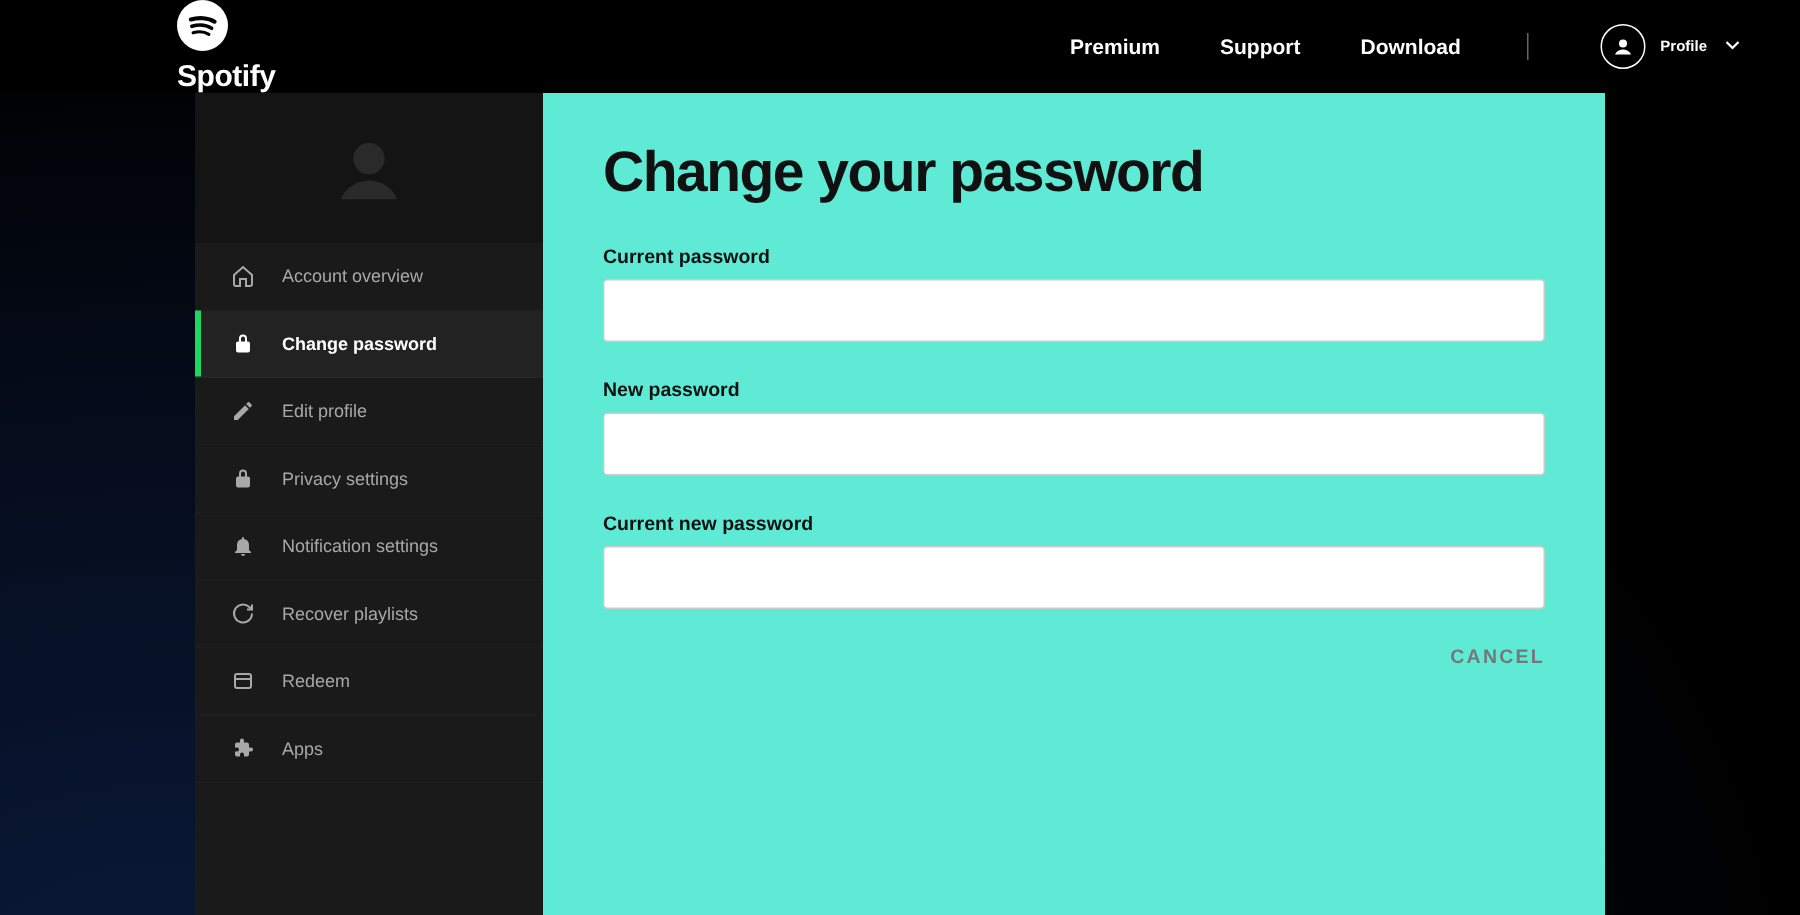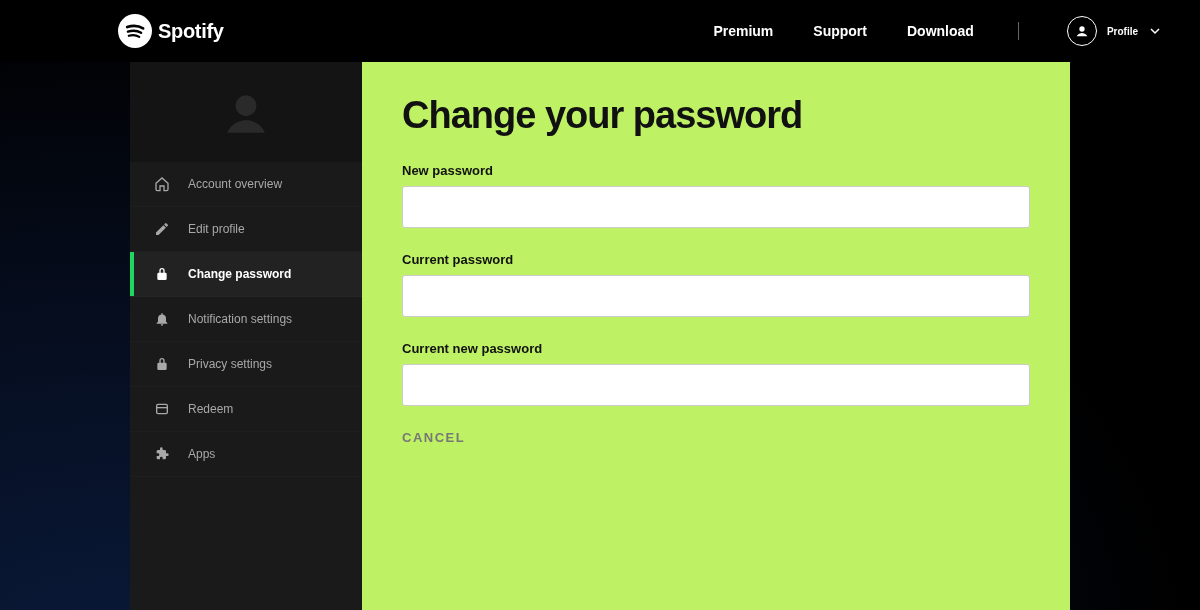--- a/index.html
+++ b/index.html
@@ -8,21 +8,21 @@
 
   
   .header {
     height: 62px;
     background: #000;
     display: flex;
     align-items: center;
     padding: 0 40px 0 118px;
     color: #fff;
   }
-  .logo { display: flex; align-items: center; gap: 6px; }
+  .logo { display: flex; align-items: flex-start; gap: 6px; flex-direction: column; }
   .logo-icon { width: 34px; height: 34px; }
   .logo-text { font-size: 20px; font-weight: 700; letter-spacing: -0.3px; }
   .header-spacer { flex: 1; }
   .nav { display: flex; align-items: center; gap: 40px; }
   .nav a { color: #fff; text-decoration: none; font-weight: 700; font-size: 14px; }
   .nav-divider { width: 1px; height: 18px; background: #666; margin: 0 4px; }
   .profile { display: flex; align-items: center; gap: 10px; margin-left: 4px; }
   .profile-avatar { width: 30px; height: 30px; border: 1.5px solid #fff; border-radius: 50%; display: flex; align-items: center; justify-content: center; }
   .profile-label { font-size: 10px; font-weight: 700; }
   .profile-chevron { margin-left: 2px; }
@@ -44,29 +44,29 @@
     position: relative;
   }
   .side-item.active { color: #fff; font-weight: 700; background: #222; }
   .side-item.active::before {
     content:""; position:absolute; left:0; top:0; bottom:0; width:4px; background:#1ed760;
   }
   .side-icon { width:16px; height:16px; flex:0 0 16px; display:flex; align-items:center; justify-content:center; }
   .side-icon svg { width:16px; height:16px; }
 
   
-  .main { flex:1; background:#bef264; padding: 32px 40px 40px 40px; }
+  .main { flex:1; background:#5eead4; padding: 32px 40px 40px 40px; }
   .page-title { font-size: 38px; font-weight: 900; letter-spacing: -1px; color:#111; margin-bottom: 26px; }
   .field { margin-bottom: 24px; }
   .field label { display:block; font-size:13px; font-weight:700; color:#111; margin-bottom:8px; }
   .field input {
     width: 100%; height: 42px; border:1px solid #ccc; border-radius:3px;
     padding: 0 12px; font-size:14px;
   }
-  .actions { display:flex; justify-content:flex-start; align-items:center; margin-top: 20px; }
+  .actions { display:flex; justify-content:flex-end; align-items:center; margin-top: 20px; }
   .btn-cancel {
     background:none; border:none; color:#777; font-size:13px; font-weight:700;
     letter-spacing:1.5px; cursor:pointer;
   }
   .btn-submit {
     background:#1ed760; border:none; color:#111; font-size:13px; font-weight:700;
     letter-spacing:1.5px; padding: 12px 34px; border-radius: 999px; cursor:pointer;
   }
 </style>
 </head>
@@ -118,51 +118,60 @@
     </div>
     <ul class="side-list">
       <li class="side-item">
         <span class="side-icon">
             <svg viewBox="0 0 24 24" fill="none" stroke="currentColor" stroke-width="2">
               <path d="M3 11l9-8 9 8v9a2 2 0 0 1-2 2h-4v-7h-6v7H5a2 2 0 0 1-2-2z"></path>
             </svg>
           </span>
         <span>Account overview</span>
       </li>
+      <li class="side-item active">
+        <span class="side-icon">
+            <svg viewBox="0 0 24 24" fill="currentColor">
+              <path d="M17 10h-1V7a4 4 0 1 0-8 0v3H7a2 2 0 0 0-2 2v7a2 2 0 0 0 2 2h10a2 2 0 0 0 2-2v-7a2 2 0 0 0-2-2zm-7-3a2 2 0 1 1 4 0v3h-4V7z"></path>
+            </svg>
+          </span>
+        <span>Change password</span>
+      </li>
       <li class="side-item">
         <span class="side-icon">
             <svg viewBox="0 0 24 24" fill="currentColor">
               <path d="M3 17.25V21h3.75L17.81 9.94l-3.75-3.75L3 17.25zM20.71 7.04a1 1 0 0 0 0-1.41l-2.34-2.34a1 1 0 0 0-1.41 0l-1.83 1.83 3.75 3.75 1.83-1.83z"></path>
             </svg>
           </span>
         <span>Edit profile</span>
       </li>
-      <li class="side-item active">
+      <li class="side-item">
         <span class="side-icon">
             <svg viewBox="0 0 24 24" fill="currentColor">
               <path d="M17 10h-1V7a4 4 0 1 0-8 0v3H7a2 2 0 0 0-2 2v7a2 2 0 0 0 2 2h10a2 2 0 0 0 2-2v-7a2 2 0 0 0-2-2zm-7-3a2 2 0 1 1 4 0v3h-4V7z"></path>
             </svg>
           </span>
-        <span>Change password</span>
+        <span>Privacy settings</span>
       </li>
       <li class="side-item">
         <span class="side-icon">
             <svg viewBox="0 0 24 24" fill="currentColor">
               <path d="M12 22a2 2 0 0 0 2-2h-4a2 2 0 0 0 2 2zm6-6V11a6 6 0 0 0-5-5.91V4a1 1 0 1 0-2 0v1.09A6 6 0 0 0 6 11v5l-2 2v1h16v-1l-2-2z"></path>
             </svg>
           </span>
         <span>Notification settings</span>
       </li>
       <li class="side-item">
         <span class="side-icon">
-            <svg viewBox="0 0 24 24" fill="currentColor">
-              <path d="M17 10h-1V7a4 4 0 1 0-8 0v3H7a2 2 0 0 0-2 2v7a2 2 0 0 0 2 2h10a2 2 0 0 0 2-2v-7a2 2 0 0 0-2-2zm-7-3a2 2 0 1 1 4 0v3h-4V7z"></path>
-            </svg>
-          </span>
-        <span>Privacy settings</span>
+            <svg viewBox="0 0 24 24" fill="none" stroke="currentColor" stroke-width="2">
+              <path d="M21 12a9 9 0 1 1-3-6.7L21 8"></path>
+              <path d="M21 3v5h-5"></path>
+            </svg>
+          </span>
+        <span>Recover playlists</span>
       </li>
       <li class="side-item">
         <span class="side-icon">
             <svg viewBox="0 0 24 24" fill="none" stroke="currentColor" stroke-width="2">
               <rect x="4" y="5" width="16" height="14" rx="2"></rect>
               <line x1="4" y1="10" x2="20" y2="10"></line>
             </svg>
           </span>
         <span>Redeem</span>
       </li>
@@ -174,26 +183,26 @@
           </span>
         <span>Apps</span>
       </li>
     </ul>
   </aside>
 
   <main class="main">
     <h1 class="page-title">Change your password</h1>
 
     <div class="field">
+      <label>Current password</label>
+      <input type="password" value="" style="">
+    </div>
+
+    <div class="field">
       <label>New password</label>
-      <input type="password" value="" style="">
-    </div>
-
-    <div class="field">
-      <label>Current password</label>
       <input type="password" value="" style="">
     </div>
 
     <div class="field">
       <label>Current new password</label>
       <input type="password" value="" style="">
     </div>
 
     <div class="actions">
       <button class="btn-cancel">CANCEL</button>

